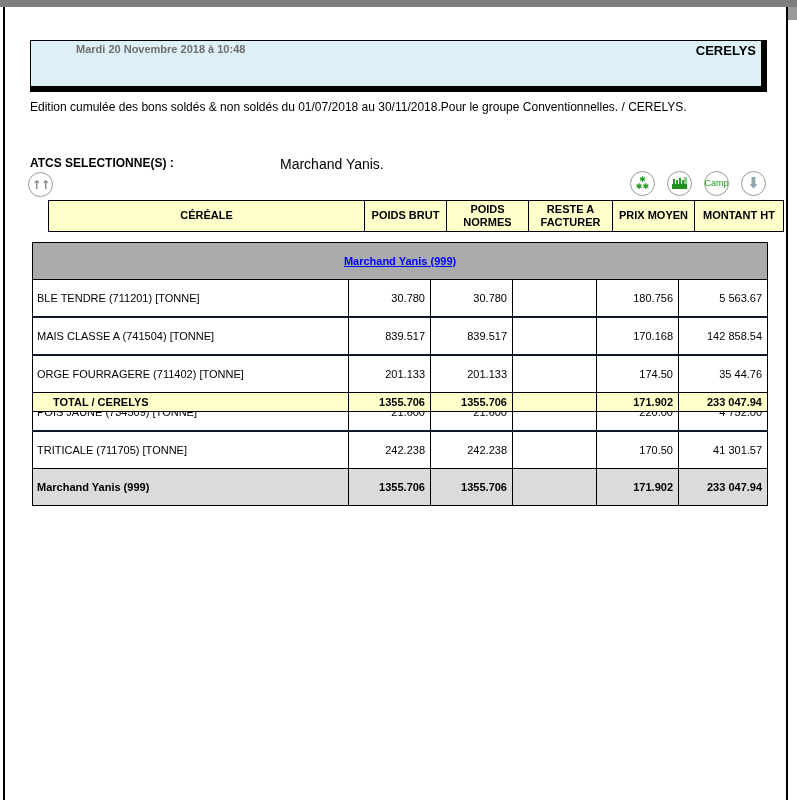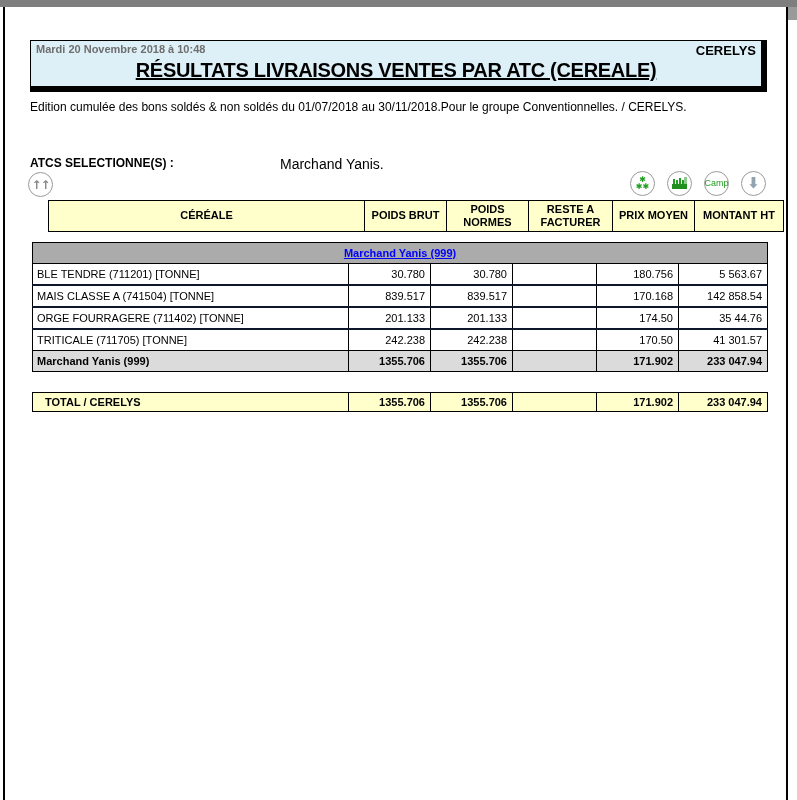--- a/index.html
+++ b/index.html
@@ -25,21 +25,21 @@
   
   .header-box {
     position: absolute; left: 30px; top: 40px; width: 737px; height: 52px;
     background: #ddeff7;
     border: 1px solid #000;
     border-right-width: 6px;
     border-bottom-width: 6px;
     padding: 2px 5px 0 5px;
   }
   .header-top { display: flex; justify-content: space-between; align-items: flex-start; }
-  .header-date { font-size: 11px; font-weight: bold; color: #6f6f6f; }
+  .header-date { font-size: 11px; font-weight: bold; color: #6f6f6f; margin-left: 40px; }
   .header-company { font-size: 13px; font-weight: bold; color: #000; }
   .header-title {
     text-align: center; font-size: 20px; font-weight: bold;
     text-decoration: underline; margin-top: 1px; letter-spacing: -0.3px;
   }
 
   .subtitle { position: absolute; left: 30px; top: 100px; width: 740px; font-size: 12px; }
 
   .atcs-label { position: absolute; left: 30px; top: 156px; font-size: 12px; font-weight: bold; }
   .atcs-value { position: absolute; left: 280px; top: 156px; font-size: 14px; }
@@ -68,54 +68,53 @@
     background: #ffffcc; border: 1px solid #000;
     font-size: 11px; font-weight: bold; text-align: center;
     height: 31px; line-height: 1.2; padding: 0 2px;
   }
 
   .tbl-body { position: absolute; left: 32px; top: 242px; border: 1px solid #000; }
   .band-row td {
     background: #ababab; border: 1px solid #000; height: 15px; text-align: center; padding: 0;
   }
   .band-link { color: #0000ff; font-size: 11px; font-weight: bold; text-decoration: underline; }
-  .tbl-body td { font-size: 11px; height: 17px; padding: 4px; }
+  .tbl-body td { font-size: 11px; height: 17px; padding: 12px; }
   .tbl-body tr.data td { border-left: 1px solid #000; border-top: 2px solid #0f172a; }
   .tbl-body tr.data:first-of-type td, .tbl-body tr.data.first td { border-top: none; }
   .tbl-body td.c-txt { text-align: left; padding-left: 4px; border-left: none !important; }
   .tbl-body td.c-num, .tbl-total td.c-num { text-align: right; padding-right: 5px; }
   .tbl-body tr.subtotal td {
     background: #dbdbdb; font-weight: bold;
     border-top: 1px solid #000; border-left: 1px solid #000;
   }
   .tbl-body tr.subtotal td.c-txt { border-left: none; }
 
   .tbl-total { position: absolute; left: 32px; top: 392px; }
   .tbl-total td {
     background: #ffffcc; border: 1px solid #000;
     font-size: 11px; font-weight: bold; height: 19px; padding: 0;
   }
-  .tbl-total td.c-txt { text-align: left; padding-left: 12px; }
+  .tbl-total td.c-txt { text-align: left; padding-left: 20px; }
 </style>
 </head>
 <body>
 
 <div class="topbar"></div>
 <div class="edge-l"></div>
 <div class="edge-r"></div>
 <div class="edge-r-notch"></div>
 
 <div class="demo">DEMO</div>
 
 <div class="header-box">
   <div class="header-top">
     <span class="header-date">Mardi 20 Novembre 2018 à 10:48</span>
     <span class="header-company">CERELYS</span>
   </div>
-  <div class="header-title">RÉSULTATS LIVRAISONS VENTES PAR ATC (CEREALE)</div>
 </div>
 
 <div class="subtitle">Edition cumulée des bons soldés &amp; non soldés du 01/07/2018 au 30/11/2018.Pour le groupe Conventionnelles. / CERELYS.</div>
 
 <div class="atcs-label">ATCS SELECTIONNE(S) :</div>
 <div class="atcs-value">Marchand Yanis.</div>
 
 <div class="circle-btn up-btn">
   <span class="up-glyph">↑↑</span>
 </div>
@@ -201,20 +200,28 @@
       </tr>
       <tr class="data">
         <td class="c-txt">ORGE FOURRAGERE (711402) [TONNE]</td>
         <td class="c-num">201.133</td>
         <td class="c-num">201.133</td>
         <td class="c-num"></td>
         <td class="c-num">174.50</td>
         <td class="c-num">35 44.76</td>
       </tr>
       <tr class="data">
+        <td class="c-txt">POIS JAUNE (734509) [TONNE]</td>
+        <td class="c-num">21.600</td>
+        <td class="c-num">21.600</td>
+        <td class="c-num"></td>
+        <td class="c-num">220.00</td>
+        <td class="c-num">4 752.00</td>
+      </tr>
+      <tr class="data">
         <td class="c-txt">TRITICALE (711705) [TONNE]</td>
         <td class="c-num">242.238</td>
         <td class="c-num">242.238</td>
         <td class="c-num"></td>
         <td class="c-num">170.50</td>
         <td class="c-num">41 301.57</td>
       </tr>
     </tbody>
   <tbody>
       <tr class="subtotal">

